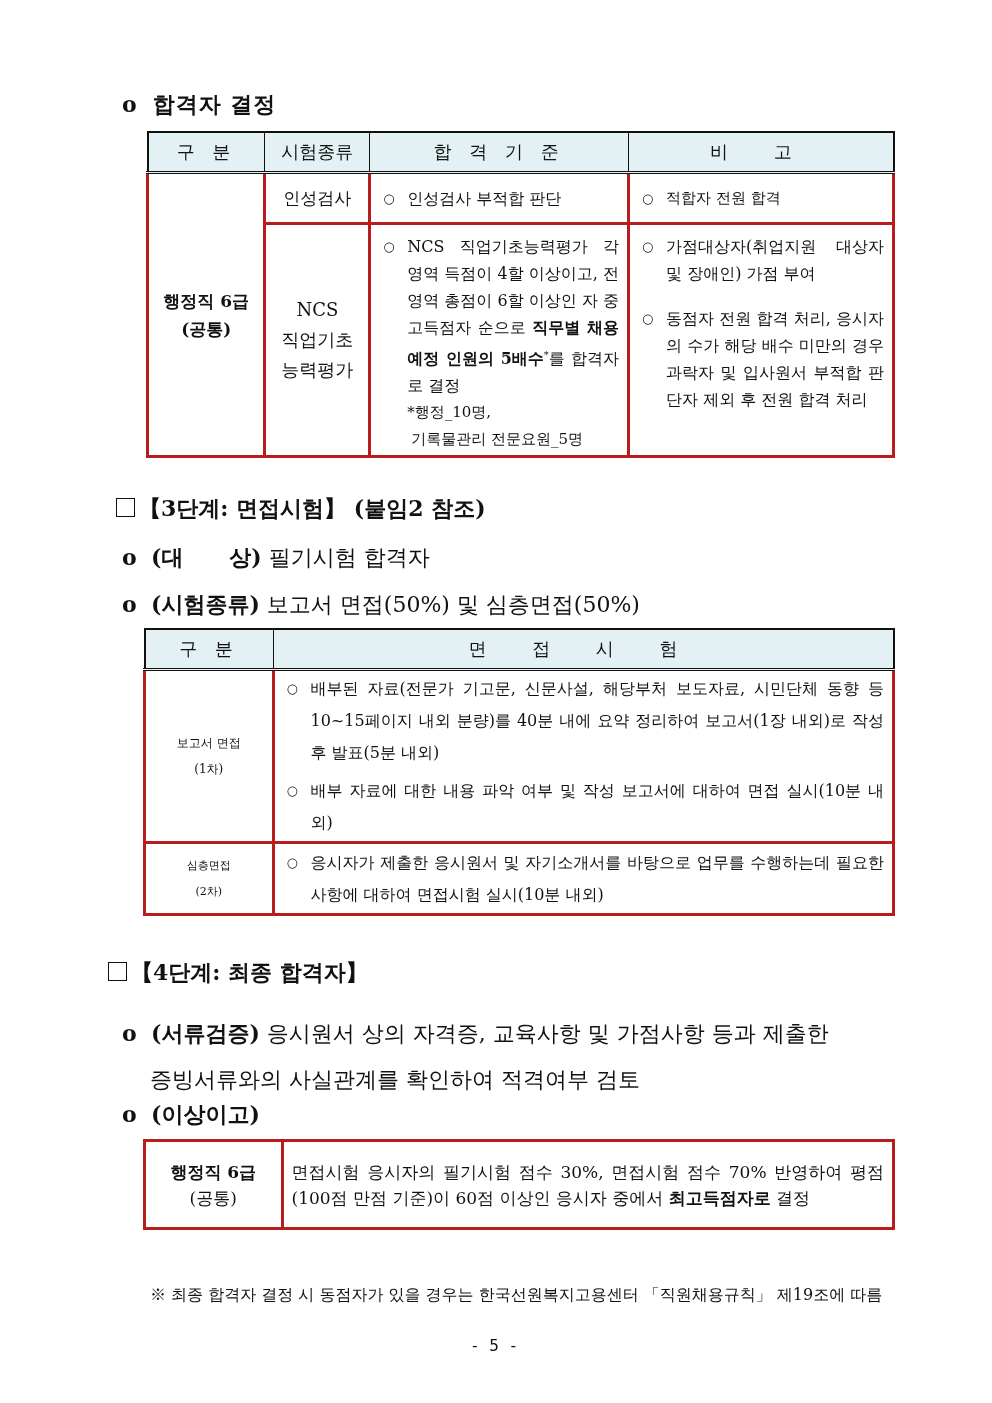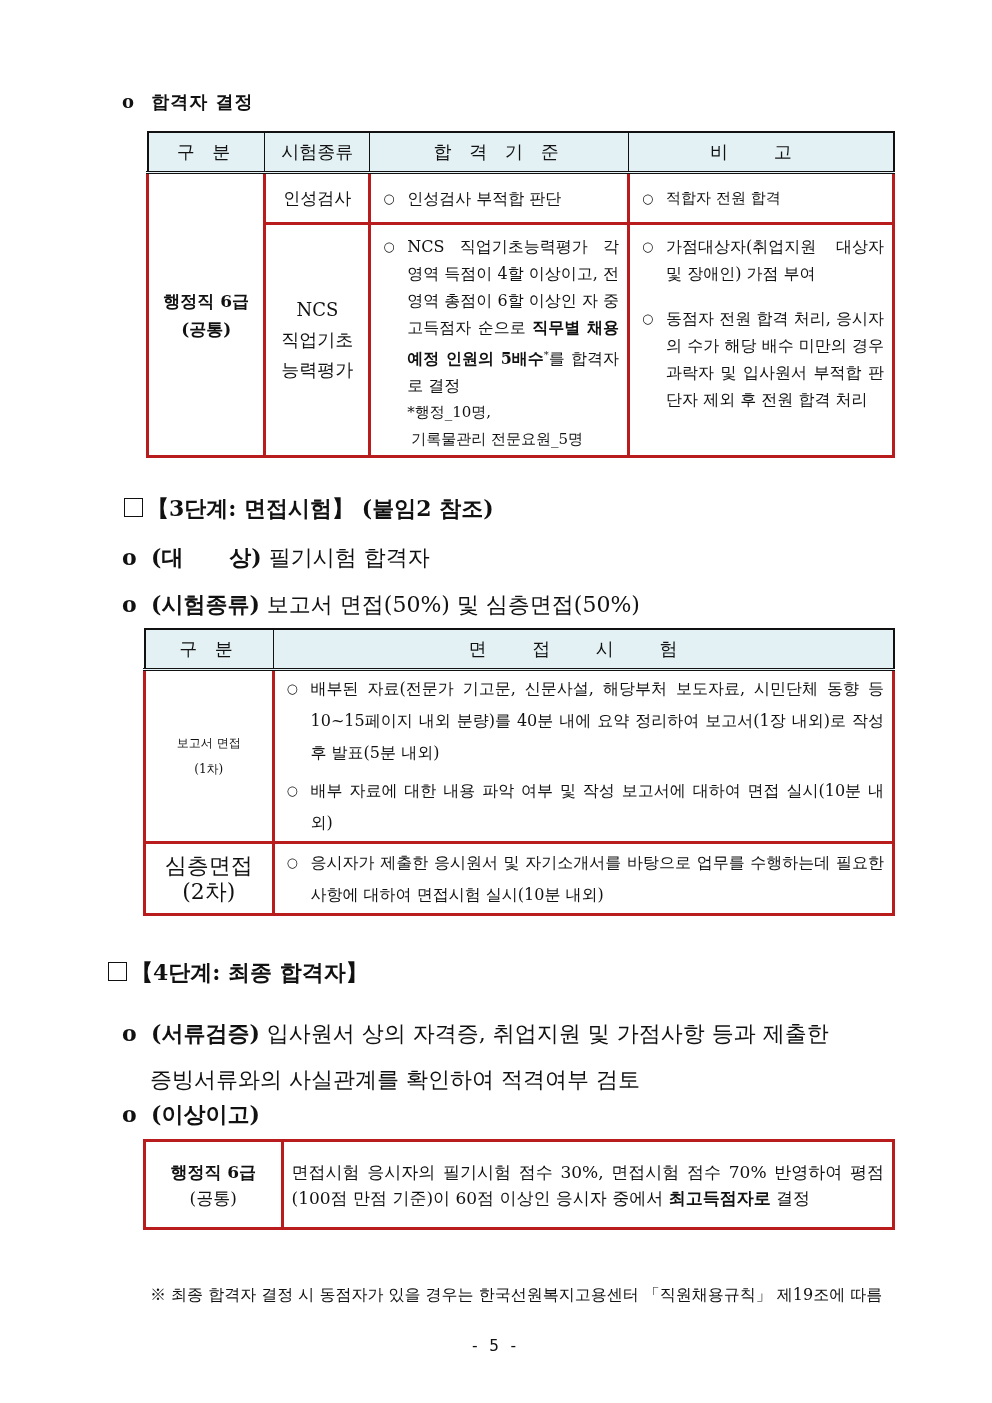--- a/index.html
+++ b/index.html
@@ -1,19 +1,19 @@
 <!DOCTYPE html>
 <html><head>
 <meta charset="utf-8">
 <style>
   html, body { margin:0; padding:0; background:#ffffff; }
   body { width:992px; height:1403px; position:relative; overflow:hidden; color:#111;
          font-family:"DejaVu Serif","Liberation Serif",serif; }
   .abs { position:absolute; }
-  .h-bullet { font-size:18px; font-weight:bold; letter-spacing:1px; white-space:nowrap; }
+  .h-bullet { font-size:22px; font-weight:bold; letter-spacing:1px; white-space:nowrap; }
   .sec-head { font-size:22px; font-weight:bold; white-space:nowrap; }
   .line { font-size:22px; white-space:nowrap; }
   .line b { font-weight:bold; }
   .circle { display:inline-block; width:22px; font-weight:bold; }
   .box { display:inline-block; width:17px; height:17px; border:1.5px solid #111; vertical-align:-1px; margin-right:4px; }
 
   table { border-collapse:collapse; position:absolute; }
   table.t { border:2.5px solid #111; }
   table.t th { background:#e3f1f4; font-weight:normal; border:1px solid #111; border-bottom:3px double #111; font-size:18px; height:36px; letter-spacing:6px; }
   table.t td { border:3px solid #b91c1c; font-size:16px; vertical-align:middle; }
@@ -92,21 +92,21 @@
           </div>
       <div class="li">
             <span class="dot">○</span>
             <span class="txt">동점자 전원 합격 처리, 응시자의 수가 해당 배수 미만의 경우 과락자 및 입사원서 부적합 판단자 제외 후 전원 합격 처리</span>
           </div>
     </td>
   </tr>
 </tbody>
   </table>
 
-<div class="abs sec-head" style="left:124px; top:494px;text-align:right;">
+<div class="abs sec-head" style="left:116px; top:494px;text-align:right;">
   <span class="box"></span><span>【3단계: 면접시험】</span> <span>(붙임2 참조)</span>
 </div>
 <div class="abs line" style="left:122px; top:543px;">
   <span class="circle">o</span>
   <b style="white-space:pre">(대      상)</b>
   <span>필기시험 합격자</span>
 </div>
 <div class="abs line" style="left:122px; top:590px;">
   <span class="circle">o</span>
   <b>(시험종류)</b>
@@ -133,41 +133,41 @@
             <span class="dot">○</span>
             <span class="txt">배부된 자료(전문가 기고문, 신문사설, 해당부처 보도자료, 시민단체 동향 등 10~15페이지 내외 분량)를 40분 내에 요약 정리하여 보고서(1장 내외)로 작성 후 발표(5분 내외)</span>
           </div>
       <div class="li">
             <span class="dot">○</span>
             <span class="txt">배부 자료에 대한 내용 파악 여부 및 작성 보고서에 대하여 면접 실시(10분 내외)</span>
           </div>
     </td>
   </tr>
   <tr style="height:72px;">
-    <td class="center" style="font-size:22px; line-height:26px;">
+    <td class="center" style="font-size:11px; line-height:26px;">
       <div>심층면접</div>
       <div>(2차)</div>
     </td>
     <td class="cell-p" style="line-height:32px;">
       <div class="li">
             <span class="dot">○</span>
             <span class="txt">응시자가 제출한 응시원서 및 자기소개서를 바탕으로 업무를 수행하는데 필요한 사항에 대하여 면접시험 실시(10분 내외)</span>
           </div>
     </td>
   </tr>
 </tbody>
   </table>
 
 <div class="abs sec-head" style="left:108px; top:958px;">
   <span class="box"></span><span>【4단계: 최종 합격자】</span>
 </div>
 <div class="abs line" style="left:122px; top:1010px; width:775px; white-space:normal; line-height:46px;">
   <span class="circle">o</span>
   <b>(서류검증)</b>
-  <span>입사원서 상의 자격증, 취업지원 및 가점사항 등과 제출한</span>
+  <span>응시원서 상의 자격증, 교육사항 및 가점사항 등과 제출한</span>
   <div style="padding-left:28px;">증빙서류와의 사실관계를 확인하여 적격여부 검토</div>
 </div>
 <div class="abs line" style="left:122px; top:1100px;">
   <span class="circle">o</span>
   <b>(이상이고)</b>
 </div>
 
 <table class="t" style="left:143px; top:1139px; width:752px;">
   <colgroup>
       <col style="width:138px">

